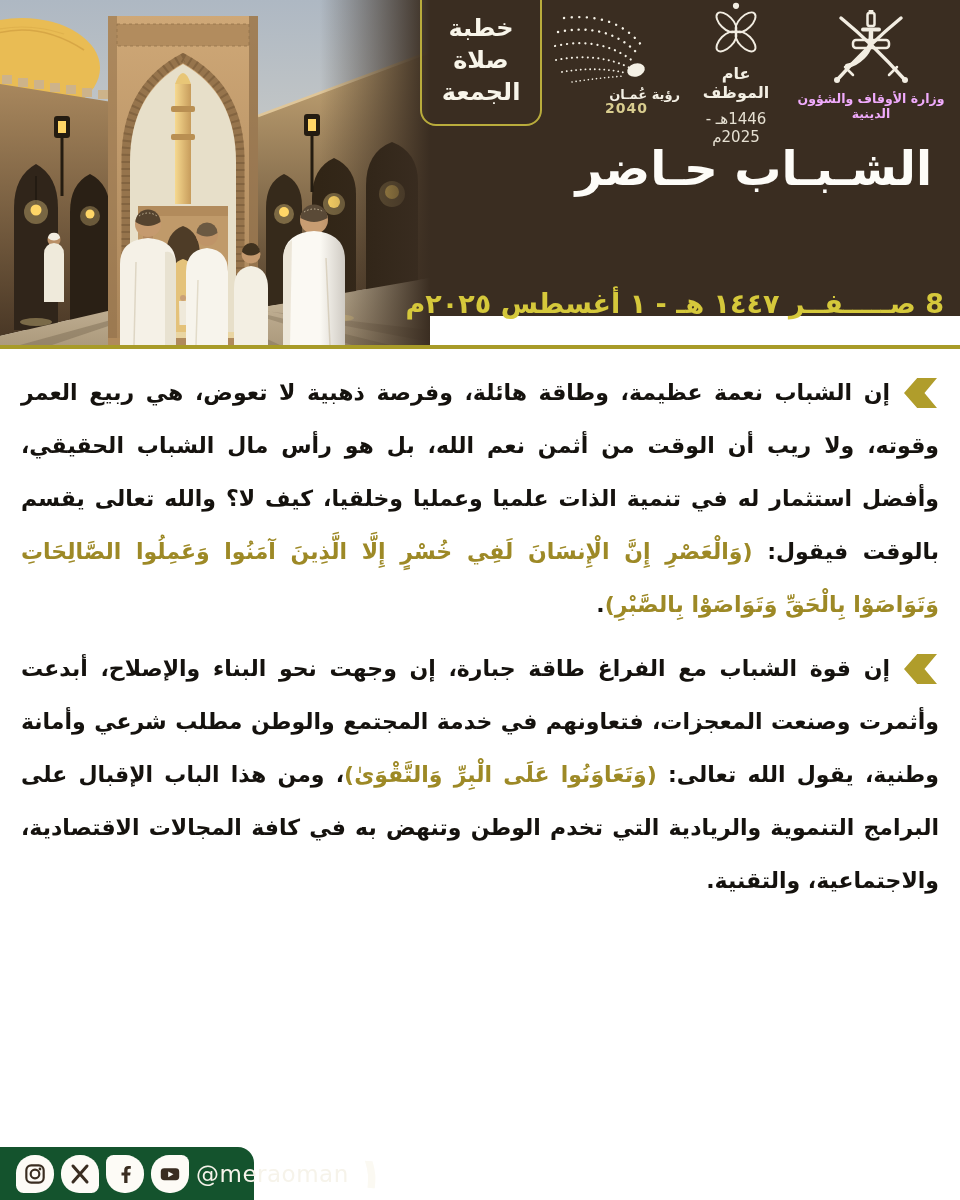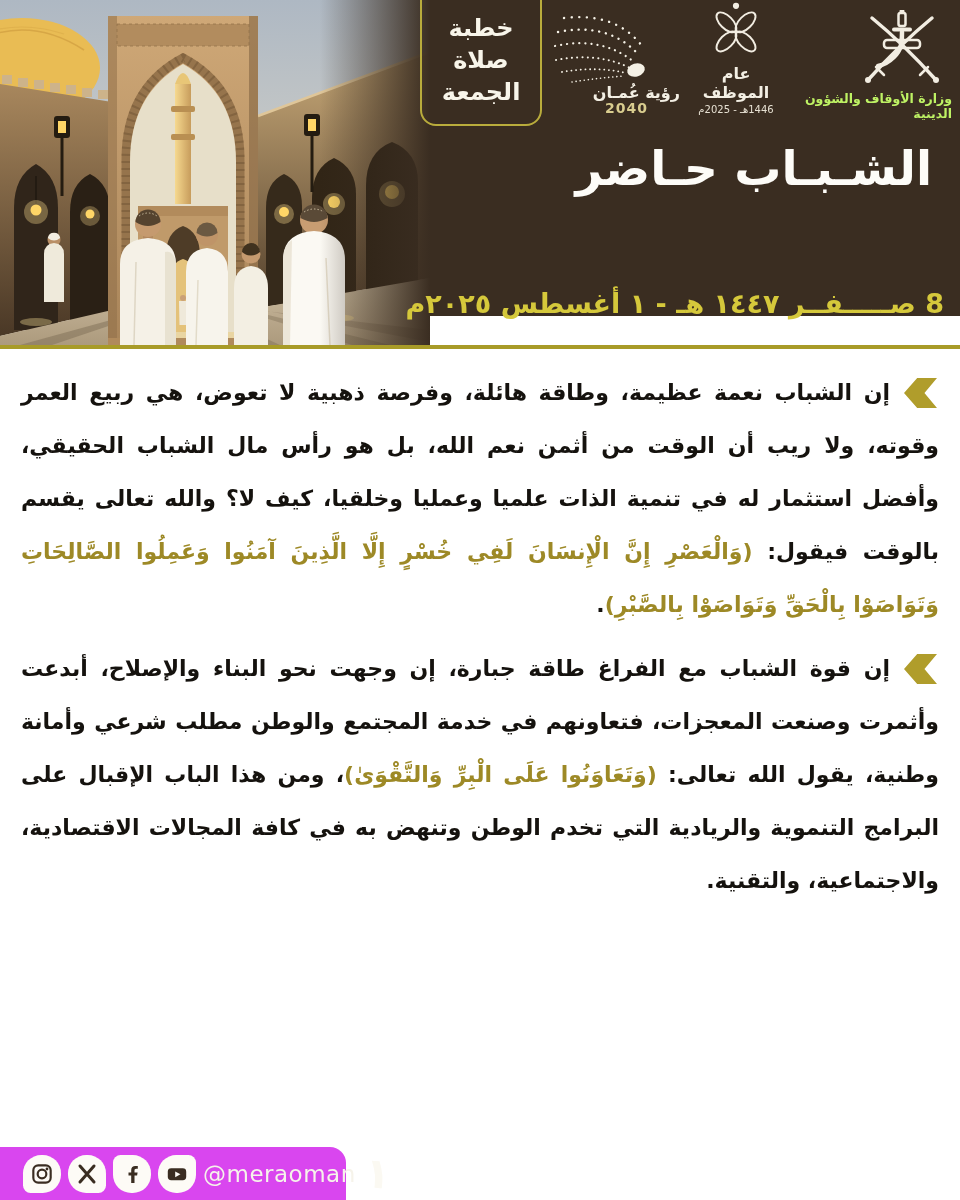--- a/index.html
+++ b/index.html
@@ -6,46 +6,46 @@
   .poster{position:relative;width:960px;height:1200px;background:#ffffff;overflow:hidden;
           font-family:"DejaVu Sans",sans-serif;}
   
   .header{position:absolute;top:0;left:0;width:960px;height:316px;background:#3a2d21;}
   .photo{position:absolute;top:0;left:0;display:block;}
   .friday-logo{position:absolute;left:420px;top:-18px;width:122px;height:144px;
                border:2.5px solid #b9ac3c;border-radius:16px;box-sizing:border-box;
                color:#f8f5ea;text-align:center;padding-top:28px;font-weight:bold;}
   .fl-line{font-size:24px;line-height:32px;}
   .vision-logo{position:absolute;left:550px;top:12px;width:136px;height:102px;}
-  .v-name{position:absolute;right:6px;bottom:12px;font-size:16px;font-weight:bold;color:#f3efe4;direction:rtl;}
+  .v-name{position:absolute;right:6px;bottom:12px;font-size:13px;font-weight:bold;color:#f3efe4;direction:rtl;}
   .v-year{position:absolute;right:38px;bottom:-2px;font-size:14px;font-weight:bold;color:#d9cd8f;letter-spacing:1px;}
   .employee-logo{position:absolute;left:688px;top:0;width:96px;text-align:center;color:#f3efe4;}
   .e-title{font-size:16px;font-weight:bold;margin-top:2px;direction:rtl;}
-  .e-sub{font-size:10px;margin-top:2px;color:#e6e0d2;direction:rtl;}
-  .ministry-logo{position:absolute;left:790px;top:10px;width:162px;text-align:right;color:#bef264;}
+  .e-sub{font-size:15px;margin-top:8px;color:#e6e0d2;direction:rtl;}
+  .ministry-logo{position:absolute;left:790px;top:10px;width:162px;text-align:center;color:#f0abfc;}
   .m-name{font-size:12.5px;font-weight:bold;margin-top:1px;direction:rtl;}
   .title{position:absolute;right:28px;top:138px;text-align:right;color:#fdfcf8;
          font-size:47px;font-weight:bold;line-height:61px;direction:rtl;}
   .date{position:absolute;right:16px;top:288px;color:#d5c83b;font-size:27px;font-weight:bold;direction:rtl;}
   .gold-line{position:absolute;top:345px;left:0;width:960px;height:4px;background:#a89b28;}
   
   .bodytext{position:absolute;top:349px;left:0;width:960px;}
   .para{direction:rtl;text-align:justify;text-justify:inter-word;font-weight:bold;
         font-size:22px;line-height:53px;color:#15120e;padding:0 21px;}
   .para::after{content:"";display:block;clear:both;}
   .p1{padding-top:17px;}
   .quran{color:#9d8926;}
   .bullet{float:right;width:33px;height:30px;background:#b09d2b;margin:12px 2px 0 14px;
           clip-path:polygon(100% 0,40% 0,0 50%,40% 100%,100% 100%,62% 50%);}
   .gray-band{background:#e4e4e4;margin-top:14px;padding:8px 0 12px 0;}
   .p3{padding-top:11px;}
   
-  .footer{position:absolute;left:0;bottom:0;width:346px;height:53px;background:#d946ef;
+  .footer{position:absolute;left:0;bottom:0;width:254px;height:53px;background:#14532d;
           border-top-right-radius:16px;display:flex;align-items:center;gap:7px;
-          padding-left:23px;box-sizing:border-box;}
+          padding-left:16px;box-sizing:border-box;}
   .sicon{width:38px;height:38px;background:#fdfbf6;display:flex;align-items:center;
          justify-content:center;flex:0 0 auto;}
   .s1{border-radius:48% 48% 48% 20%;}
   .s2{border-radius:48% 48% 20% 48%;}
   .s3{border-radius:20% 48% 48% 48%;}
   .s4{border-radius:48% 20% 48% 48%;}
   .handle{color:#f6f3ea;font-size:23px;letter-spacing:.5px;margin-right:2px;}
   .pagenum{color:#fbf9f2;font-size:42px;font-weight:bold;margin-left:auto;margin-right:16px;
            transform:rotate(5deg);line-height:1;}
 </style>

